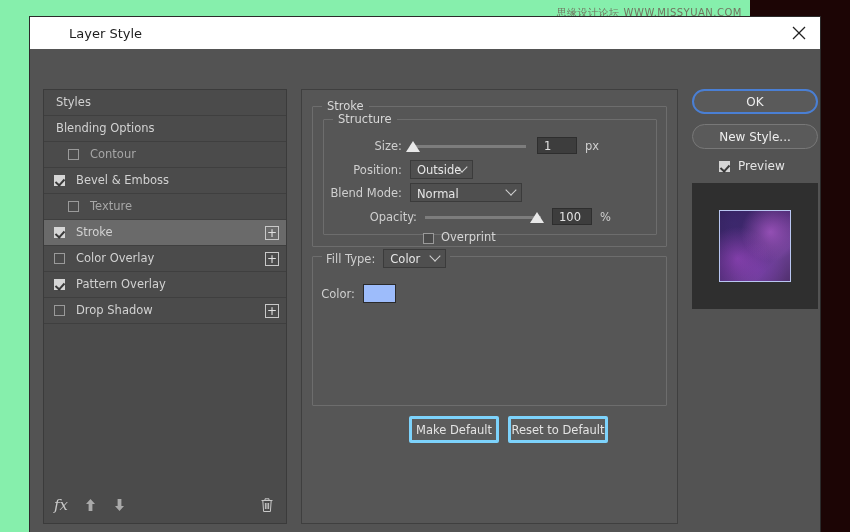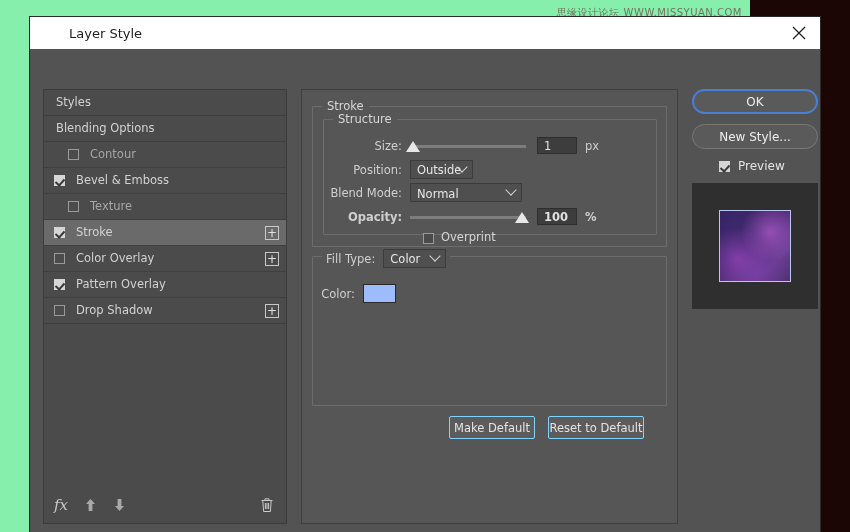--- a/index.html
+++ b/index.html
@@ -221,27 +221,26 @@
     width: 33px; height: 19px;
     background: #9dbcfb;
     border: 1px solid #2a2a2a;
     box-sizing: border-box;
   }
 
   .defbtn {
     position: absolute;
     height: 21px;
     background: #5c5c5c;
-    border: 1px solid #7dd3fc;
+    border: 3px solid #7dd3fc;
     border-radius: 2px;
     color: #e4e4e4;
     font-size: 11.5px;
     display: flex; align-items: center; justify-content: center;
     font-family: "DejaVu Sans", sans-serif;
-    margin-left: 40px;
   }
 
   
   .right { position: absolute; left: 662px; top: 40px; width: 118px; }
   .btn {
     width: 126px; height: 25px;
     border-radius: 13px;
     background: #5a5a5a;
     border: 1px solid #787878;
     color: #eeeeee;
@@ -410,21 +409,21 @@
             </div>
 
             <div class="row" style="left:0; top:63px; width:322px;">
               <span class="fld-label" style="width:78px;">Blend Mode:</span>
               <span class="select" style="width:112px; margin-left:8px;align-items:flex-end;">
                 <span>Normal</span>
                 <span class="chev"></span>
               </span>
             </div>
 
-            <div class="row" style="left:0; top:88px; width:322px;font-weight:bold;">
+            <div class="row" style="left:15px; top:88px; width:322px;">
               <span class="fld-label" style="width:78px;">Opacity:</span>
               <span class="slider" style="width:116px; margin-left:8px;">
                 <span class="track"></span>
                 <span class="thumb" style="left:105px;"></span>
               </span>
               <span class="numbox" style="width:40px; margin-left:11px;">100</span>
               <span class="unit" style="margin-left:8px;">%</span>
             </div>
 
             <div class="chkrow" style="position:absolute; left:86px; top:110px;">

